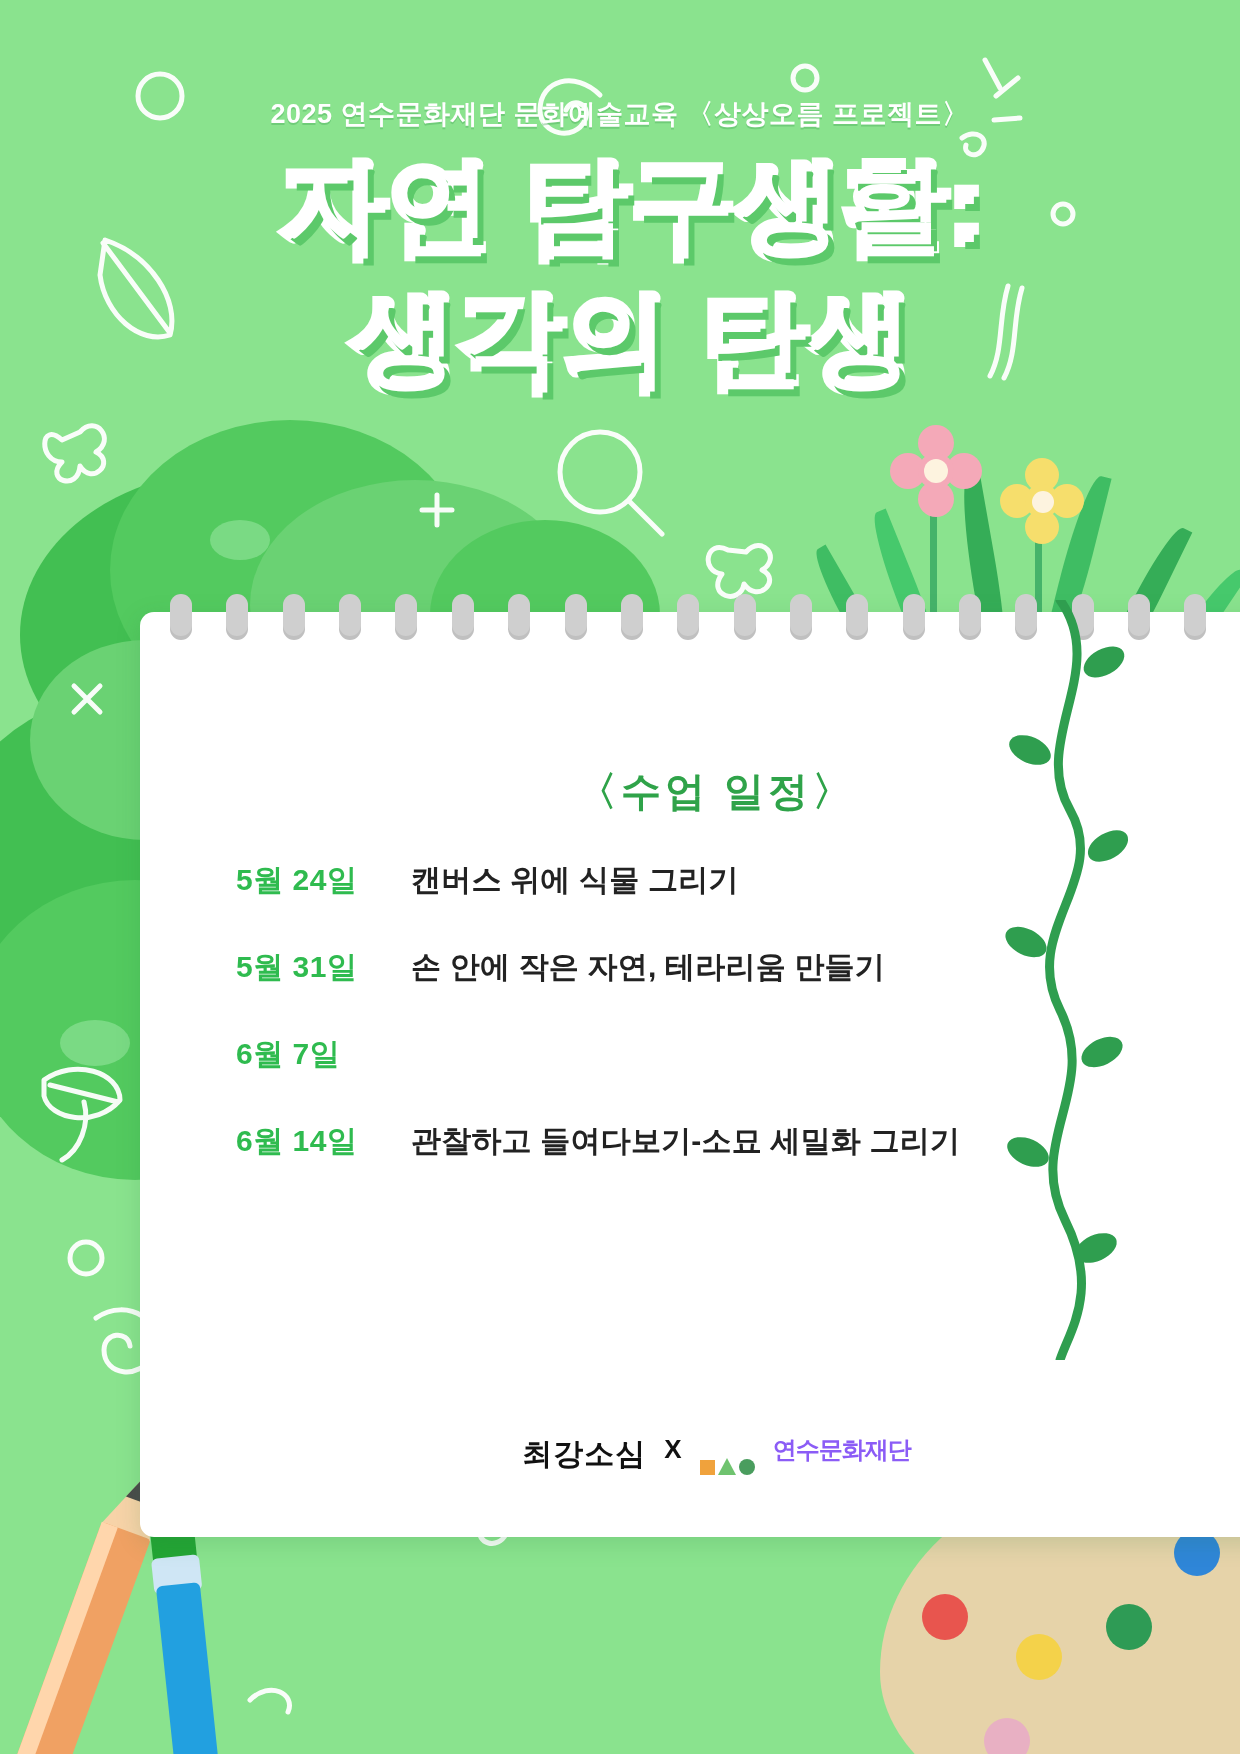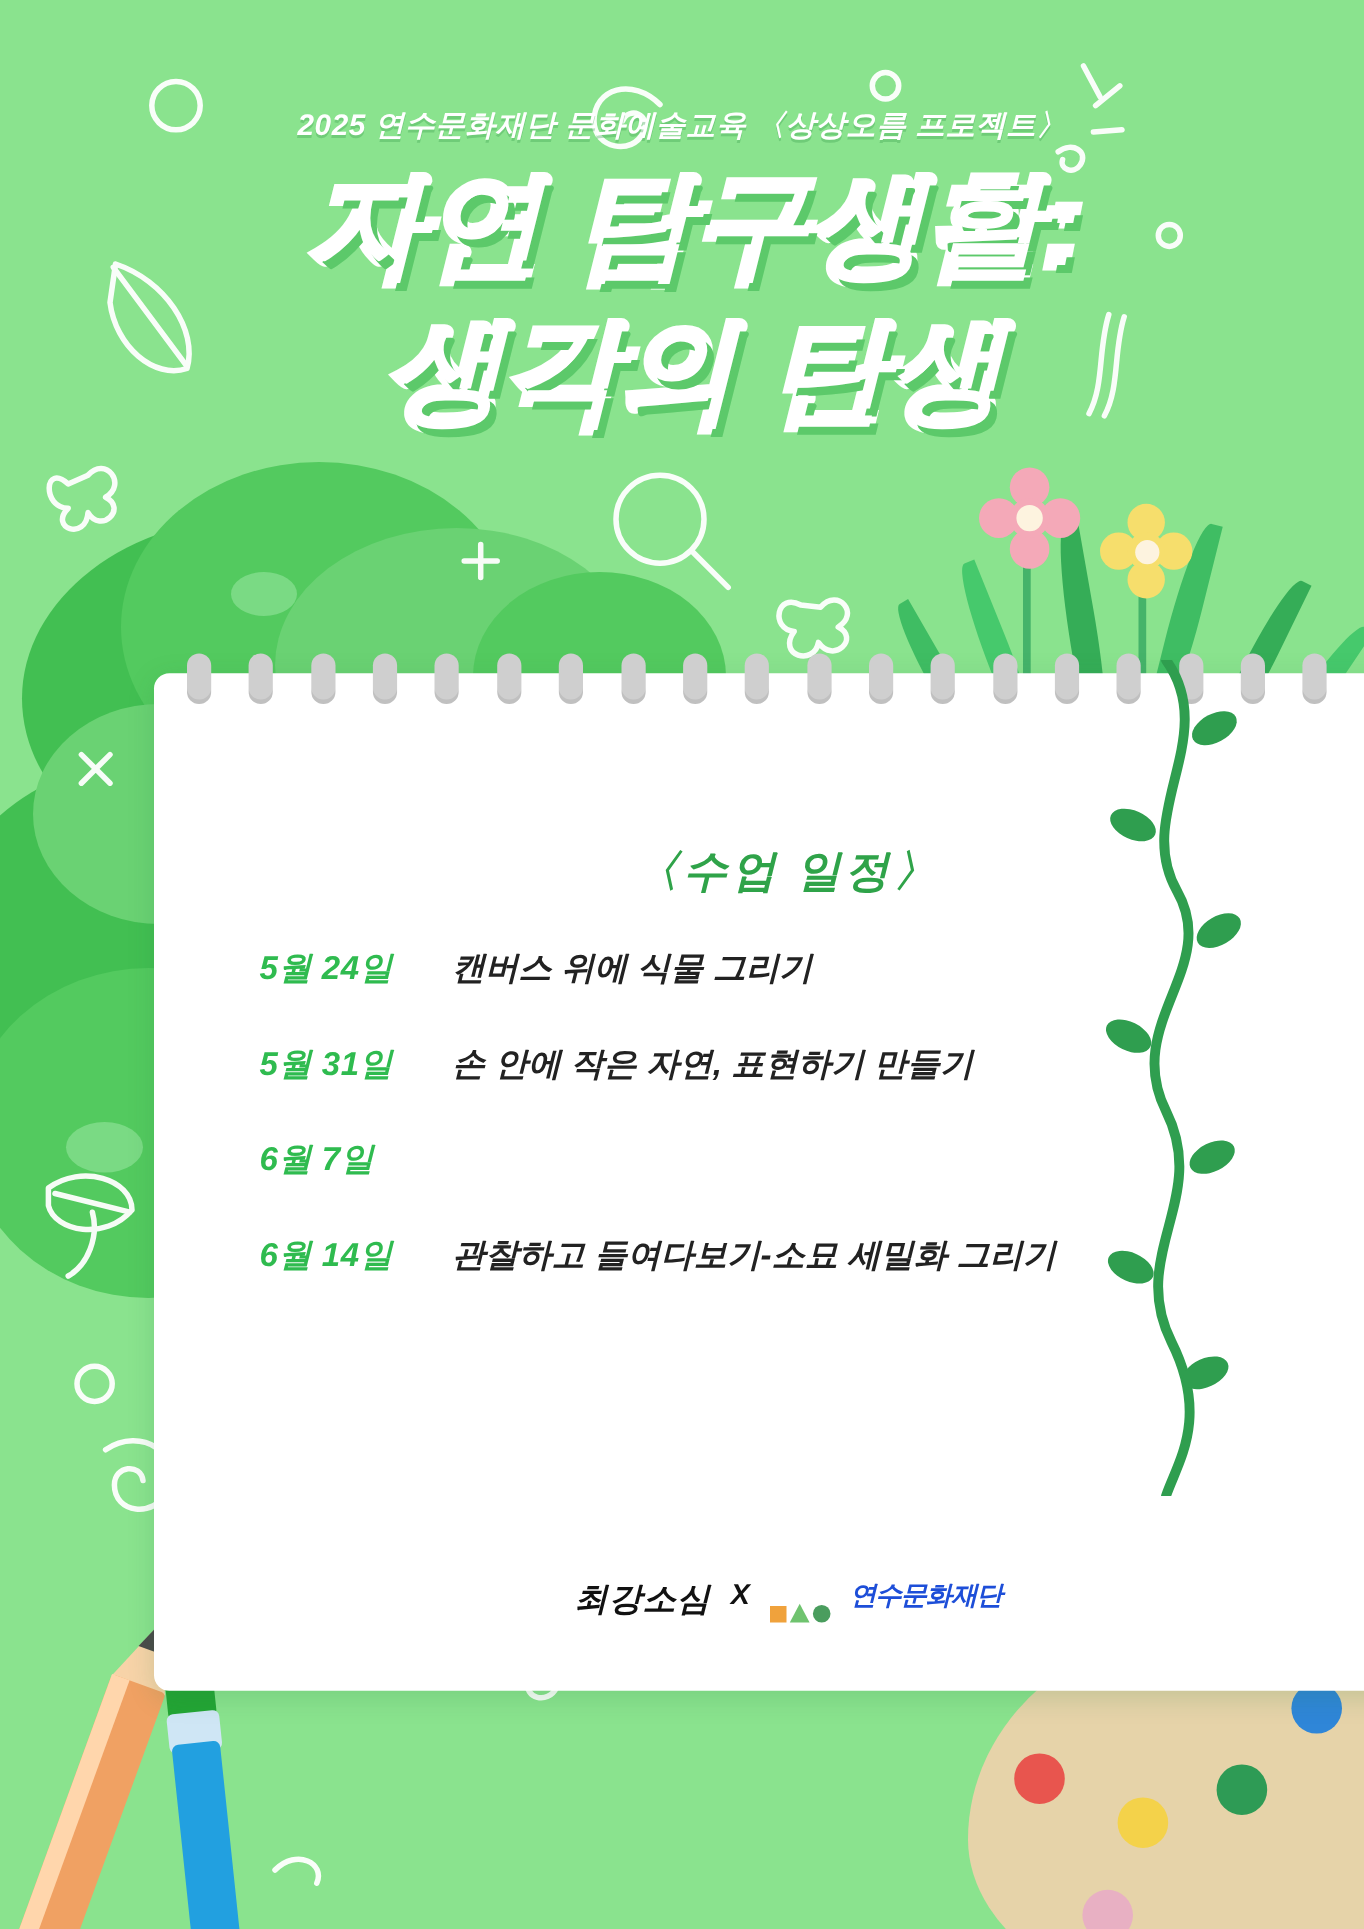--- a/index.html
+++ b/index.html
@@ -11,21 +11,20 @@
     font-family: "Liberation Sans", sans-serif;
     background: #86e08a;
     position: relative;
   }
 
   .poster {
     position: absolute;
     inset: 0;
     background: #8ae38e;
     overflow: hidden;
-    font-style: italic;
   }
 
   
   .doodles { position: absolute; inset: 0; pointer-events: none; }
 
   
   .bush {
     position: absolute;
     border-radius: 50%;
     background: #53ca5f;
@@ -155,21 +154,21 @@
     font-weight: 700;
     color: #111;
   }
   .logo-mark { display: flex; align-items: flex-end; gap: 3px; }
   .lm-sq { width: 15px; height: 15px; background: #f0a23c; }
   .lm-tri { width: 0; height: 0; border-left: 9px solid transparent; border-right: 9px solid transparent; border-bottom: 17px solid #6fc36f; }
   .lm-cir { width: 16px; height: 16px; border-radius: 50%; background: #4a9d5e; }
   .logo-word {
     font-size: 24px;
     font-weight: 800;
-    color: #1d4ed8;
+    color: #8b5cf6;
     letter-spacing: -1px;
   }
 
   
   .leaf-blade {
     position: absolute;
     background: #3fbd63;
     border-radius: 60% 0 60% 0;
     transform-origin: bottom center;
   }
@@ -355,21 +354,21 @@
 
     <div class="schedule-title">〈수업 일정〉</div>
 
     <div class="schedule-list">
       <div class="schedule-row">
         <div class="row-date">5월 24일</div>
         <div class="row-desc">캔버스 위에 식물 그리기</div>
       </div>
       <div class="schedule-row">
         <div class="row-date">5월 31일</div>
-        <div class="row-desc">손 안에 작은 자연, 표현하기 만들기</div>
+        <div class="row-desc">손 안에 작은 자연, 테라리움 만들기</div>
       </div>
       <div class="schedule-row">
         <div class="row-date">6월 7일</div>
       </div>
       <div class="schedule-row">
         <div class="row-date">6월 14일</div>
         <div class="row-desc">관찰하고 들여다보기-소묘 세밀화 그리기</div>
       </div>
     </div>
 

